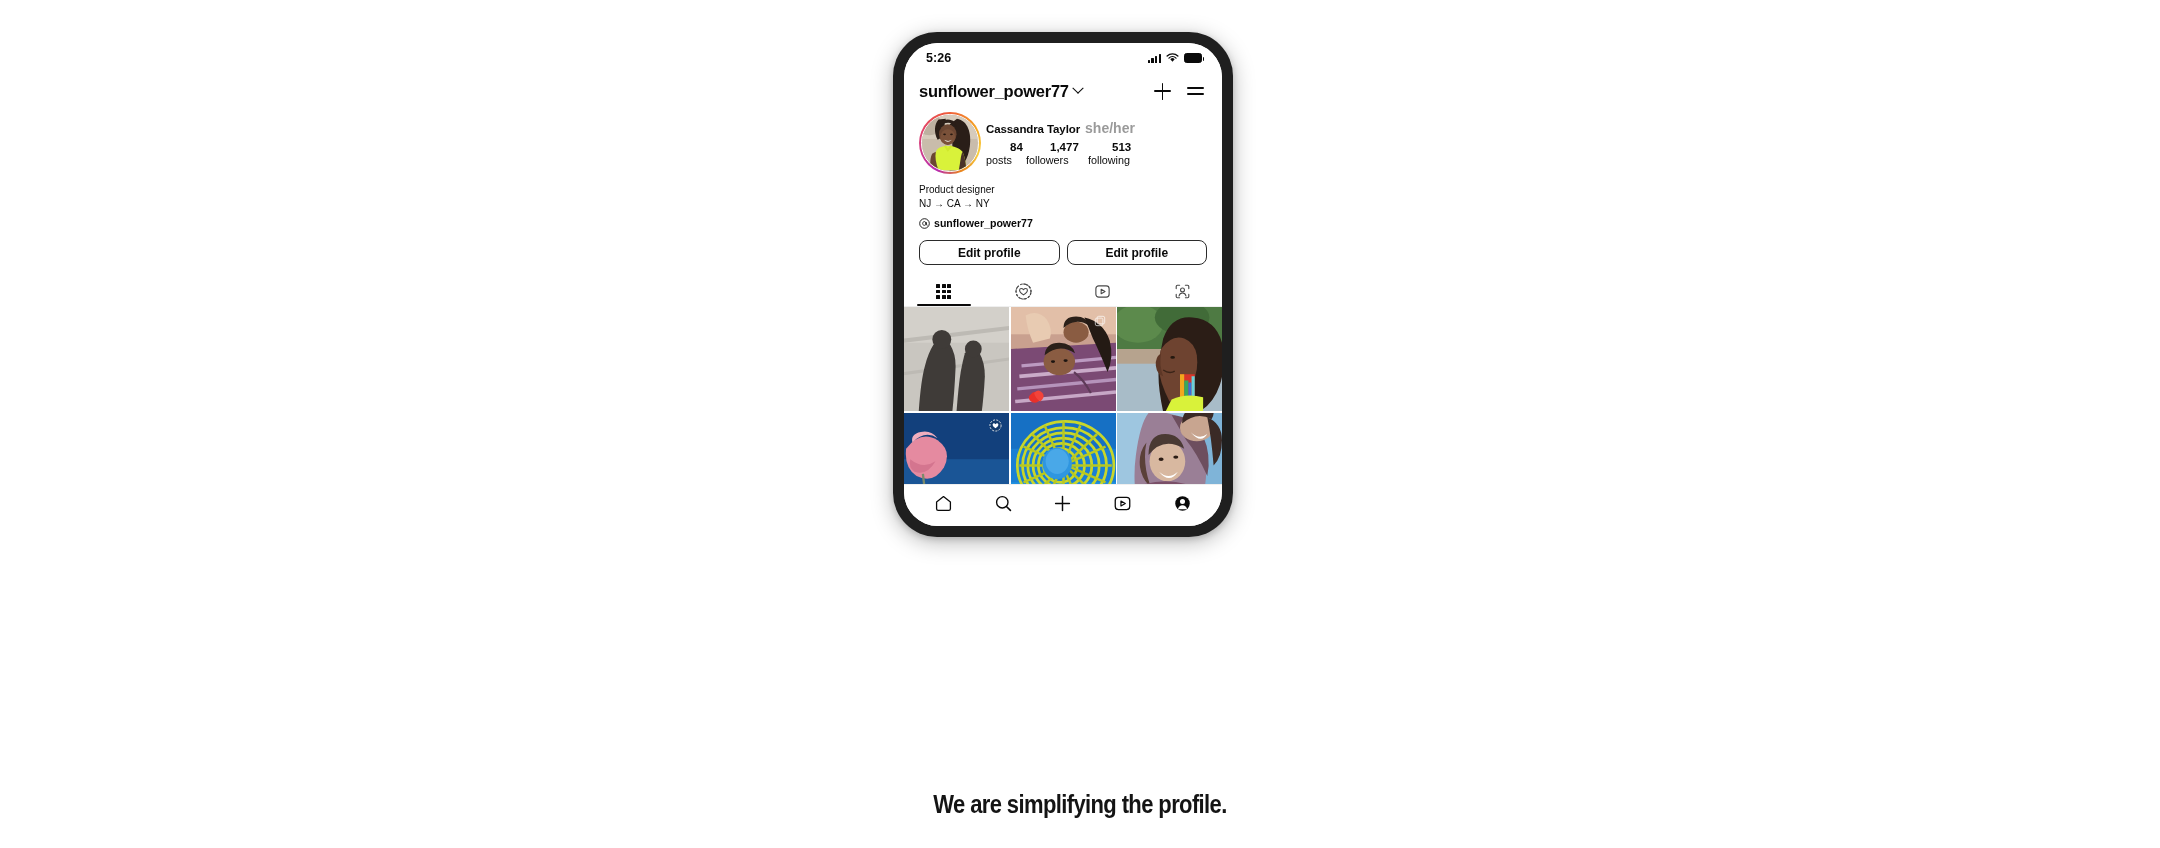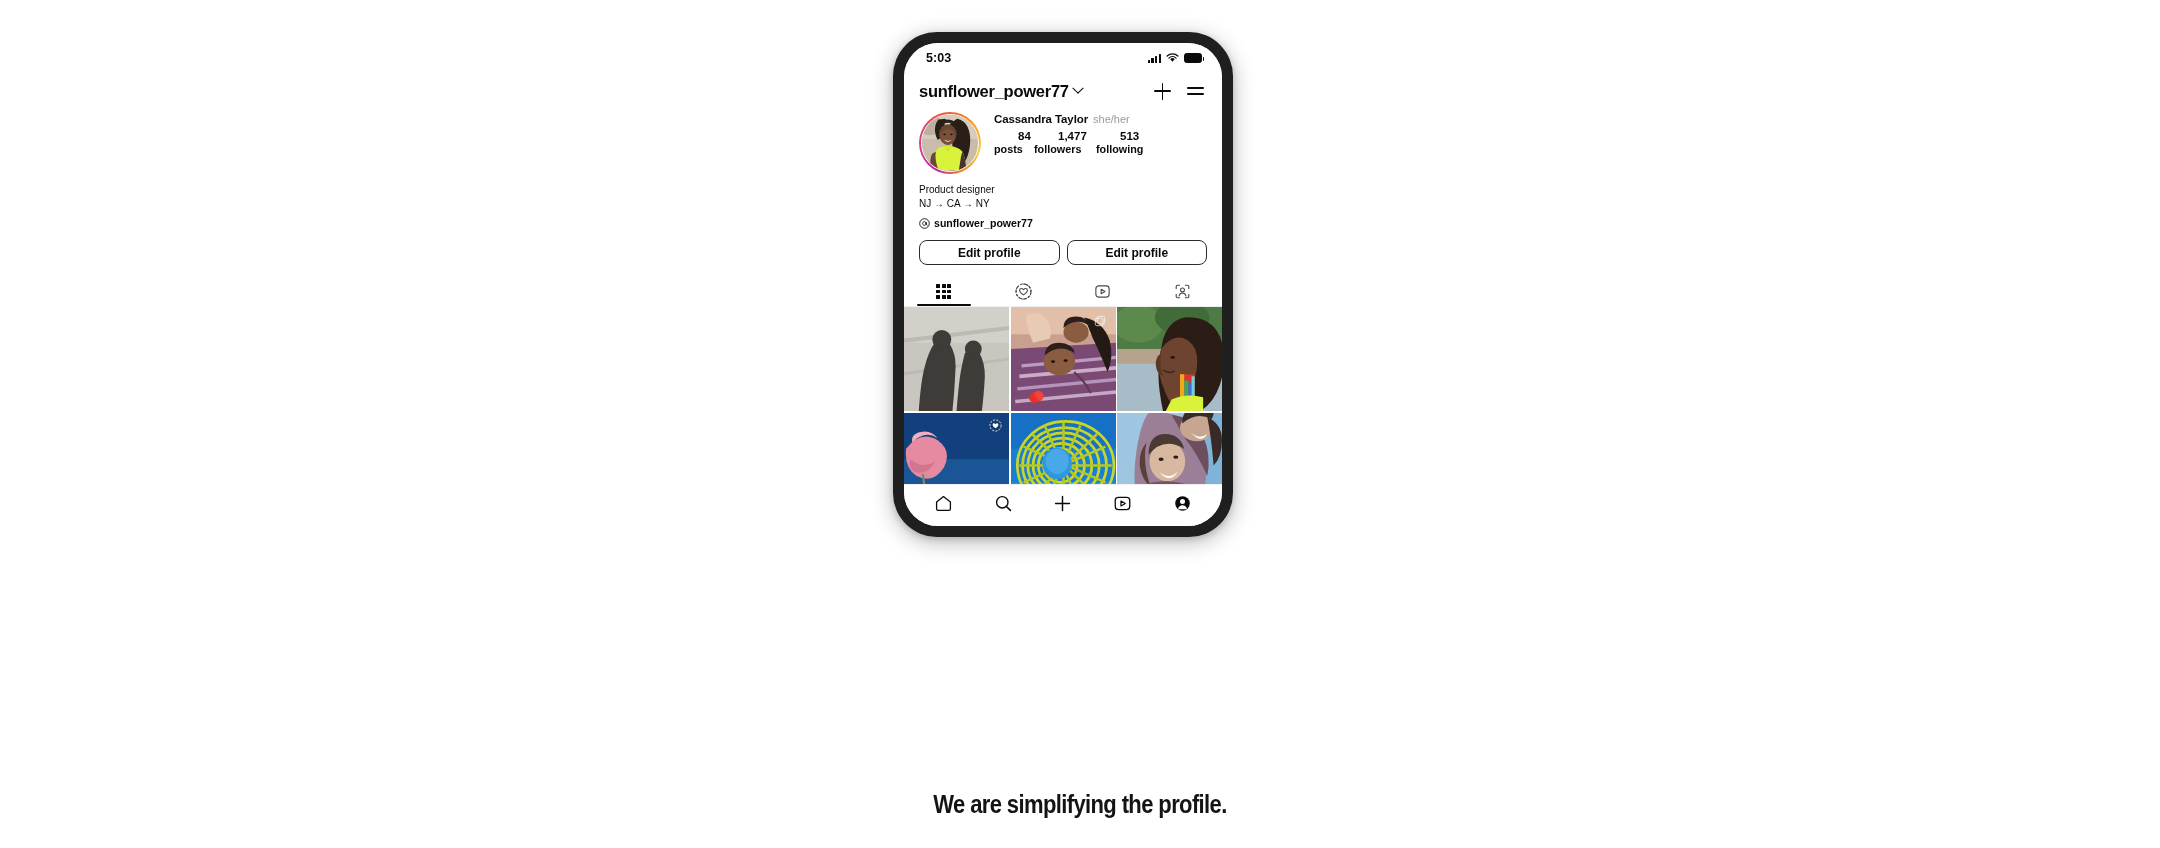--- a/index.html
+++ b/index.html
@@ -118,22 +118,23 @@
   .icon-plus::before { left: 0; top: 7.6px; width: 17px; height: 1.8px; }
   .icon-plus::after { top: 0; left: 7.6px; height: 17px; width: 1.8px; }
   .icon-menu { width: 17px; height: 12px; display: flex; flex-direction: column; justify-content: space-between; padding: 2px 0; }
   .icon-menu span { display: block; height: 1.9px; background: #0a0a0a; border-radius: 1px; }
   .icon-menu span:nth-child(1) { width: 17px; }
   .icon-menu span:nth-child(2) { width: 17px; }
 
   
   .profile-top {
     display: flex;
+    align-items: center;
     padding: 3px 15px 0 15px;
-    gap: 13px;
+    gap: 5px;
   }
   .avatar-ring {
     width: 62px; height: 62px;
     border-radius: 50%;
     flex: 0 0 62px;
     background: conic-gradient(from 205deg,
       #b82bb0 0deg, #cc3d8e 45deg, #e0446b 90deg,
       #ee5a3a 150deg, #f5a623 215deg, #f8cf3e 265deg,
       #e8831f 315deg, #b82bb0 360deg);
     display: flex; align-items: center; justify-content: center;
@@ -145,29 +146,29 @@
     border: 1.8px solid #fff;
     overflow: hidden;
     position: relative;
     background: #cbbfb0;
   }
   .avatar-art { position: absolute; inset: 0; }
 
   .profile-meta { flex: 1 1 auto; min-width: 0; padding-top: 1px; }
   .name-row { display: flex; align-items: baseline; gap: 5px; margin-bottom: 4px; }
   .full-name { font-size: 11.5px; font-weight: 700; color: #0a0a0a; letter-spacing: -0.1px; }
-  .pronouns { font-size: 11px; font-weight: 400; color: #9a9a9a; }
+  .pronouns { font-size: 14px; font-weight: 700; color: #9a9a9a; }
 
   .stats-row { display: flex; gap: 0; }
   .stat { display: flex; flex-direction: column; line-height: 1.22; }
   .stat:nth-child(1) { flex: 0 0 40px; }
   .stat:nth-child(2) { flex: 0 0 62px; }
   .stat:nth-child(3) { flex: 0 0 62px; }
   .stat-num { font-size: 11.5px; font-weight: 700; color: #0a0a0a; margin-left: 24px; }
-  .stat-label { font-size: 10.8px; font-weight: 700; color: #0a0a0a; }
+  .stat-label { font-size: 10.8px; font-weight: 400; color: #0a0a0a; }
 
   .bio {
     padding: 9px 15px 0 15px;
     font-size: 10px;
     line-height: 1.42;
     color: #0a0a0a;
   }
   .bio-line { white-space: nowrap; }
 
   .threads-row {
@@ -275,21 +276,21 @@
 </style>
 </head>
 <body>
 
 <div class="canvas">
 
   <div class="phone-frame">
     <div class="phone-screen">
 
       <div class="status-bar">
-        <div class="status-time">5:03</div>
+        <div class="status-time">5:26</div>
         <div class="status-icons">
           <span class="sig-bars">
               <i></i>
               <i></i>
               <i></i>
               <i></i>
             </span>
           <svg width="13" height="10" viewBox="0 0 14 11">
             <path d="M7 9.6 L9.4 6.9 A3.3 3.3 0 0 0 4.6 6.9 Z" fill="#0a0a0a"></path>
             <path d="M1.1 3.3 A8.6 8.6 0 0 1 12.9 3.3" stroke="#0a0a0a" stroke-width="1.5" fill="none" stroke-linecap="round"></path>

